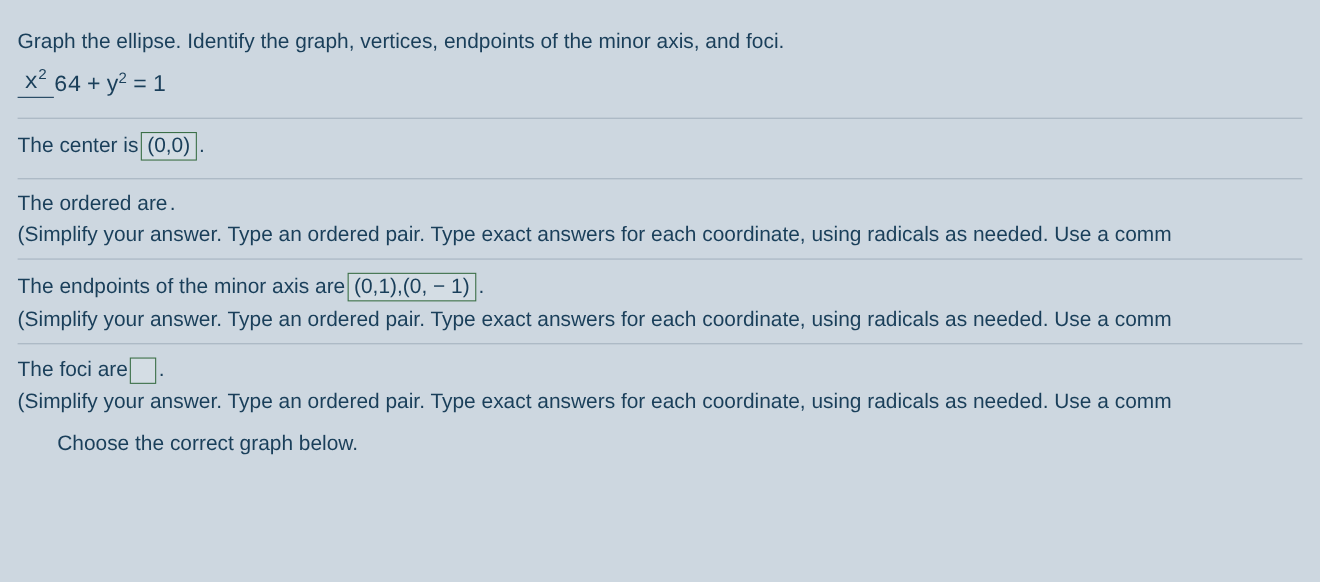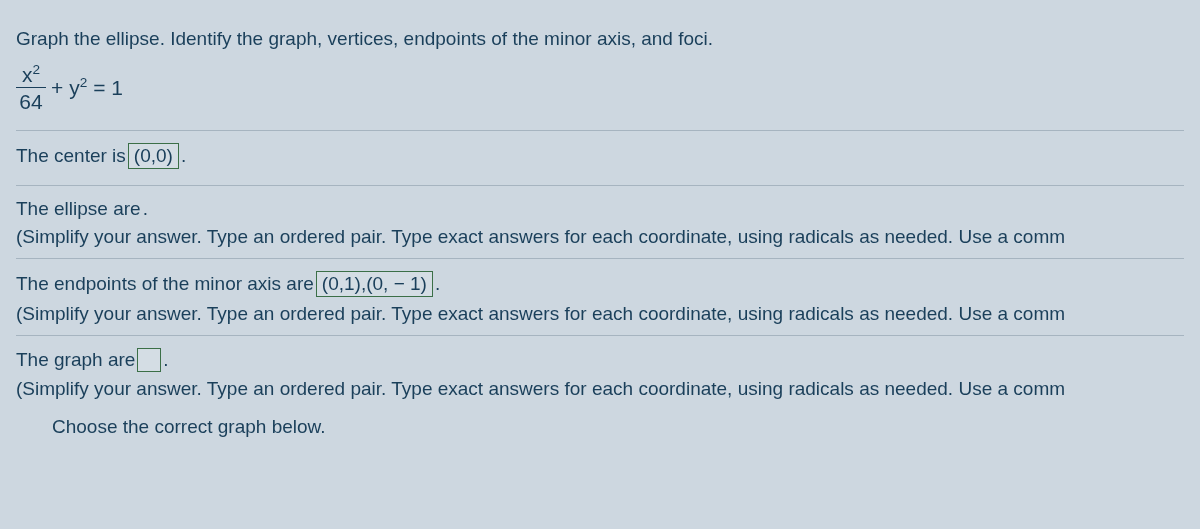--- a/index.html
+++ b/index.html
@@ -17,21 +17,21 @@
     .equation-row {
       padding: 0 0 18px 0;
       border-bottom: 1px solid #a6b4c0;
     }
     .equation {
       display: inline-flex;
       align-items: center;
       gap: 5px;
       font-size: 21px;
     }
-    .frac { display: inline-flex; flex-direction: column; align-items: center; line-height: 1; }
+    .frac { display: inline-flex; align-items: center; line-height: 1; font-family: Liberation Mono, monospace; }
     .frac .num { border-bottom: 1.5px solid #1a3f5a; padding: 0 6px 2px; }
     .frac .den { padding-top: 3px; }
     sup { font-size: 0.65em; vertical-align: super; line-height: 0; }
     .section { padding: 12px 0 10px; border-bottom: 1px solid #a6b4c0; }
     .line { margin-bottom: 6px; display: flex; align-items: center; flex-wrap: wrap; gap: 2px; }
     .instr { color: #1a3f5a; }
     .answer-box {
       border: 1.5px solid #3b6f47;
       padding: 1px 5px;
       display: inline-flex;
@@ -67,38 +67,38 @@
   <div class="section">
     <div class="line">
       <span>The center is </span>
       <span class="answer-box">(0,0)</span>
       <span>.</span>
     </div>
   </div>
 
   <div class="section">
     <div class="line">
-      <span>The ellipse are </span>
+      <span>The ordered are </span>
       <span>.</span>
     </div>
     <div class="instr">(Simplify your answer. Type an ordered pair. Type exact answers for each coordinate, using radicals as needed. Use a comm</div>
   </div>
 
   <div class="section">
     <div class="line">
       <span>The endpoints of the minor axis are </span>
       <span class="answer-box">(0,1),(0, − 1)</span>
       <span>.</span>
     </div>
     <div class="instr">(Simplify your answer. Type an ordered pair. Type exact answers for each coordinate, using radicals as needed. Use a comm</div>
   </div>
 
   <div class="section" style="border-bottom:none; padding-bottom:4px;">
     <div class="line">
-      <span>The graph are </span>
+      <span>The foci are </span>
       <span class="answer-box empty"></span>
       <span>.</span>
     </div>
     <div class="instr">(Simplify your answer. Type an ordered pair. Type exact answers for each coordinate, using radicals as needed. Use a comm</div>
   </div>
 
   <div class="graph-prompt">Choose the correct graph below.</div>
 
 </div>
 

